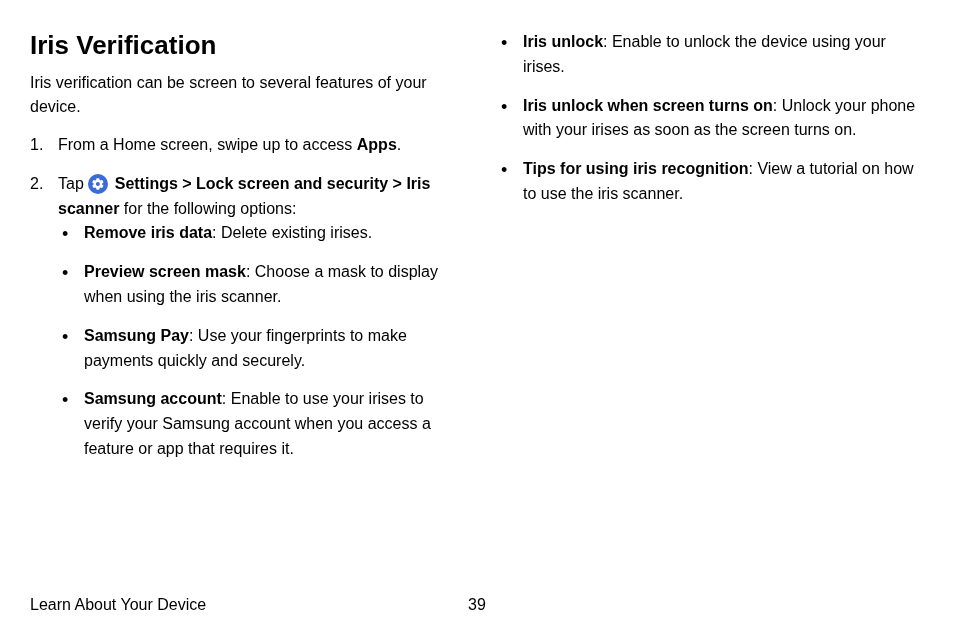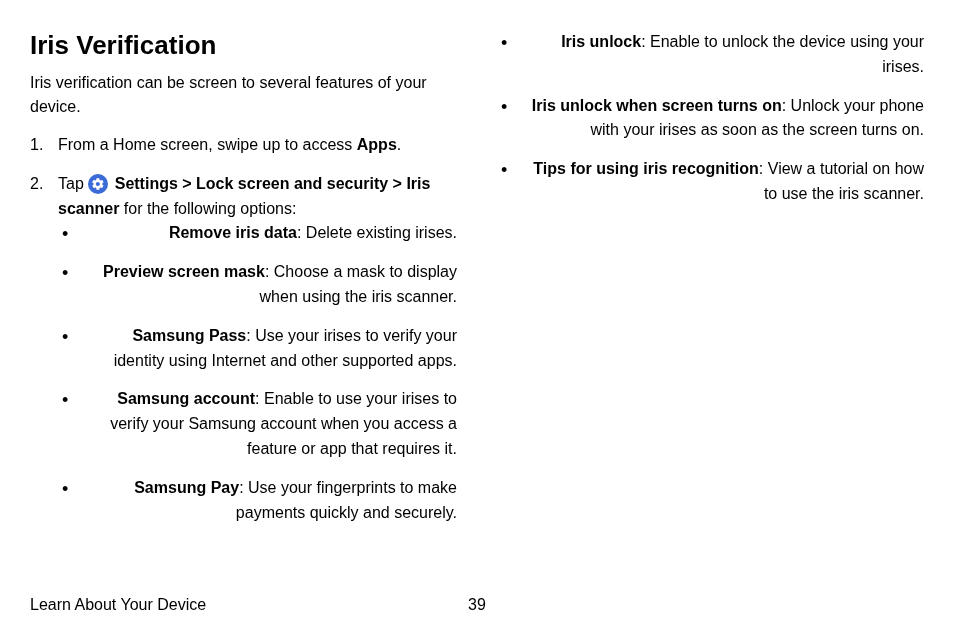--- a/index.html
+++ b/index.html
@@ -52,21 +52,20 @@
     }
     ul.top-level {
       margin-top: 0;
     }
     ul > li {
       font-size: 16px;
       line-height: 1.55;
       margin-bottom: 14px;
       padding-left: 26px;
       position: relative;
-      text-align: right;
     }
     ul > li::before {
       content: "•";
       position: absolute;
       left: 4px;
       top: 0;
       font-size: 18px;
     }
     .b { font-weight: 700; }
     .settings-icon {
@@ -119,23 +118,22 @@
         <span class="num">2.</span>
         <span>Tap </span><span class="settings-icon">
             <svg viewBox="0 0 24 24">
               <path d="M19.14,12.94a7.07,7.07,0,0,0,.05-.94,7.07,7.07,0,0,0-.05-.94l2.11-1.65a.5.5,0,0,0,.12-.64l-2-3.46a.5.5,0,0,0-.61-.22l-2.49,1a7,7,0,0,0-1.62-.94l-.38-2.65A.49.49,0,0,0,13.8,2H9.8a.49.49,0,0,0-.49.42L8.93,5.07a7,7,0,0,0-1.62.94l-2.49-1a.5.5,0,0,0-.61.22l-2,3.46a.5.5,0,0,0,.12.64L4.44,11a7.07,7.07,0,0,0-.05.94,7.07,7.07,0,0,0,.05.94L2.33,14.53a.5.5,0,0,0-.12.64l2,3.46a.5.5,0,0,0,.61.22l2.49-1a7,7,0,0,0,1.62.94l.38,2.65a.49.49,0,0,0,.49.42h4a.49.49,0,0,0,.49-.42l.38-2.65a7,7,0,0,0,1.62-.94l2.49,1a.5.5,0,0,0,.61-.22l2-3.46a.5.5,0,0,0-.12-.64ZM11.8,15.5A3.5,3.5,0,1,1,15.3,12,3.5,3.5,0,0,1,11.8,15.5Z"></path>
             </svg>
           </span>
         <span class="b">Settings</span><span class="b chev"> &gt; </span><span class="b">Lock screen and security</span><span class="b chev"> &gt; </span><span class="b">Iris scanner</span><span> for the following options:</span>
         <ul>
           <li><span class="b">Remove iris data</span><span>: Delete existing irises.</span></li>
           <li><span class="b">Preview screen mask</span><span>: Choose a mask to display when using the iris scanner.</span></li>
-          <li><span class="b">Samsung Pass</span><span>: Use your irises to verify your identity using Internet and other supported apps.</span></li>
+          <li><span class="b">Samsung Pay</span><span>: Use your fingerprints to make payments quickly and securely.</span></li>
           <li><span class="b">Samsung account</span><span>: Enable to use your irises to verify your Samsung account when you access a feature or app that requires it.</span></li>
-          <li><span class="b">Samsung Pay</span><span>: Use your fingerprints to make payments quickly and securely.</span></li>
         </ul>
       </li>
     </ol>
   </div>
   <div class="col">
     <ul class="top-level">
       <li><span class="b">Iris unlock</span><span>: Enable to unlock the device using your irises.</span></li>
       <li><span class="b">Iris unlock when screen turns on</span><span>: Unlock your phone with your irises as soon as the screen turns on.</span></li>
       <li><span class="b">Tips for using iris recognition</span><span>: View a tutorial on how to use the iris scanner.</span></li>
     </ul>

